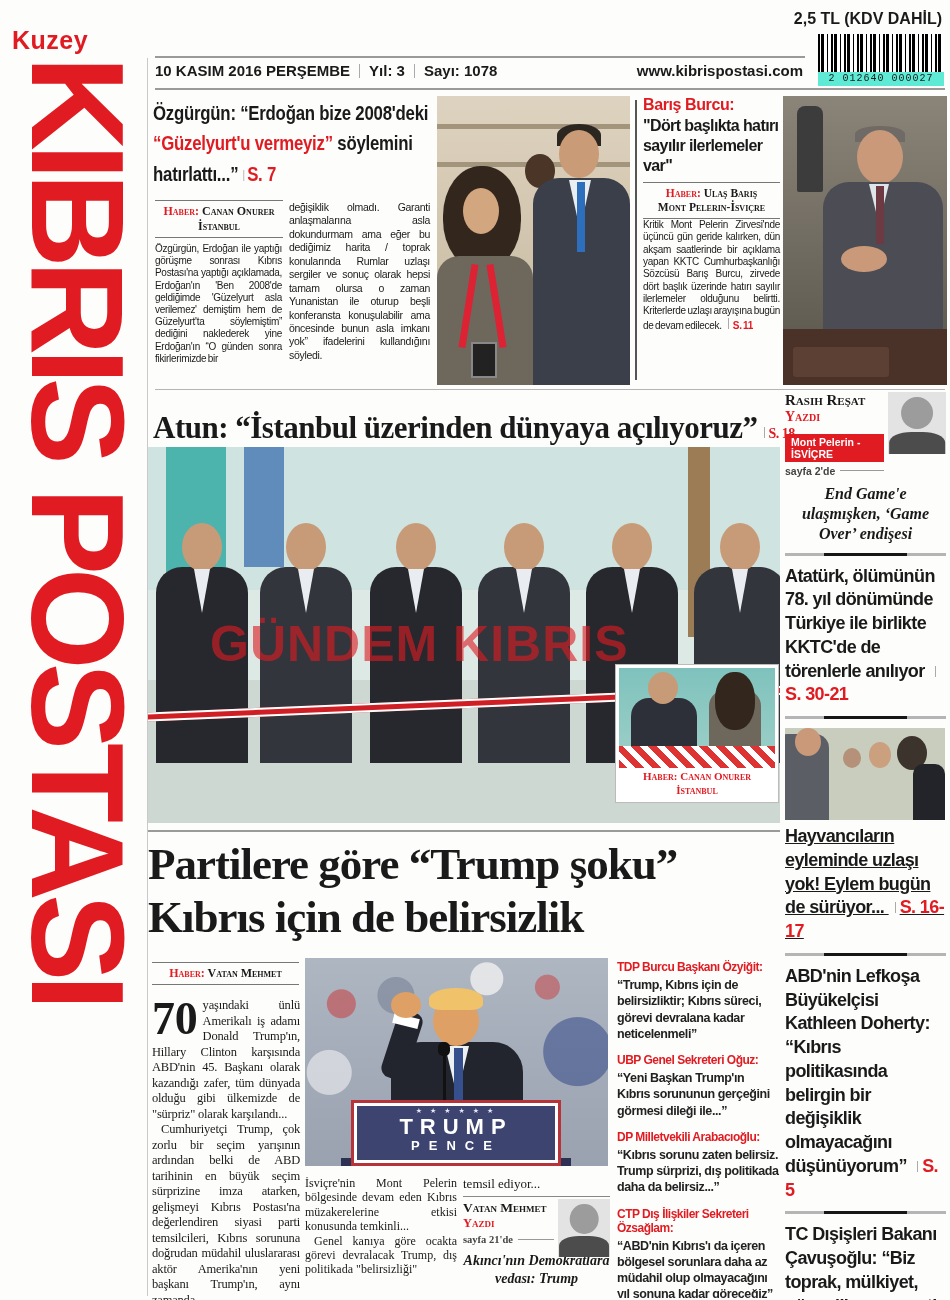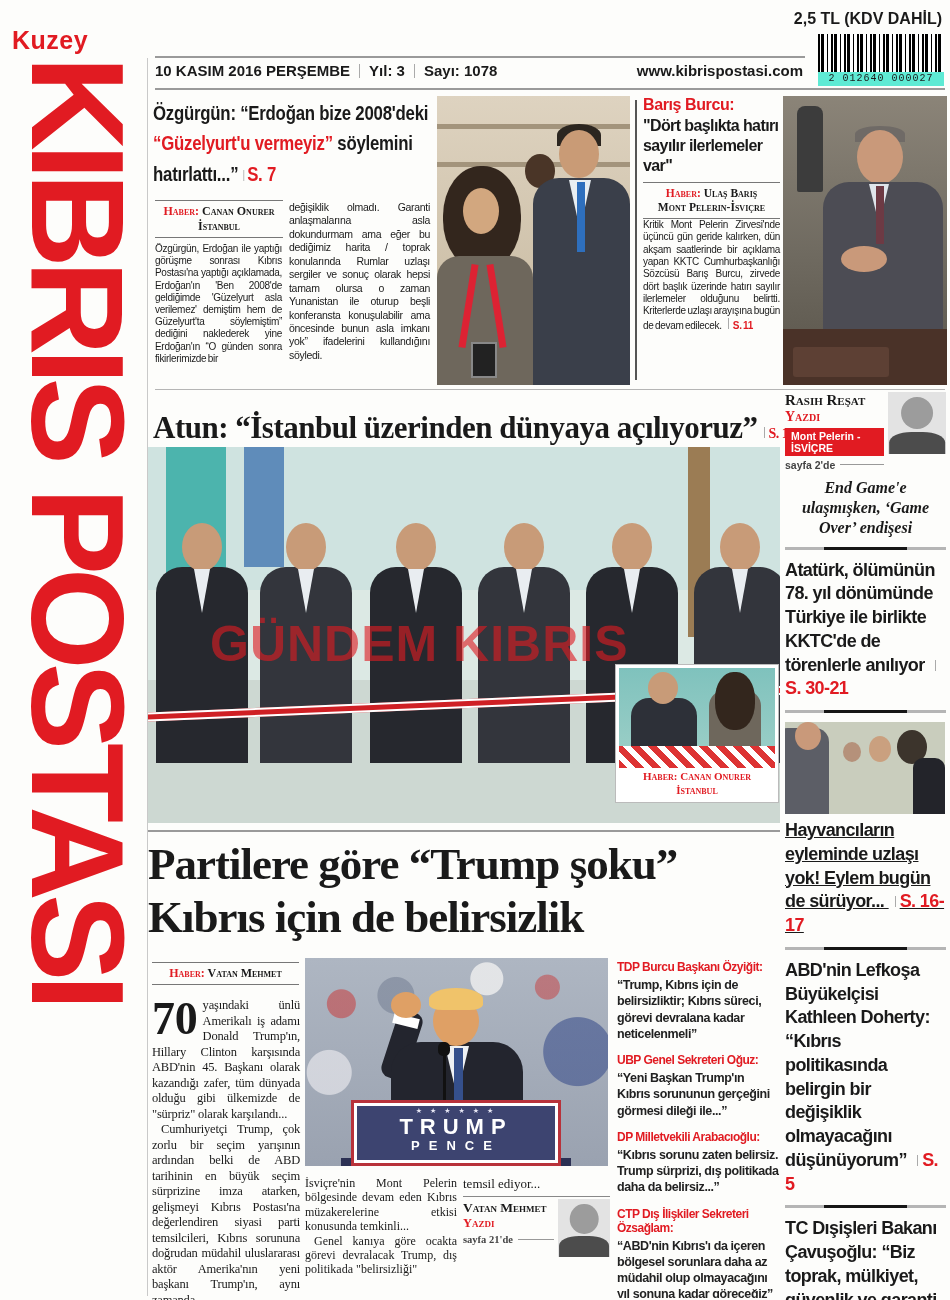--- a/index.html
+++ b/index.html
@@ -150,21 +150,21 @@
 
   
   .sidebar { position:absolute; left:785px; top:392px; width:161px; height:908px; overflow:hidden; }
   .sb-div { height:3px; margin:9px 0;
     background:linear-gradient(90deg,#b5b5b5 0 24%,#161616 24% 76%,#b5b5b5 76% 100%); }
   .sb-item { font-size:18px; font-weight:bold; line-height:1.32; letter-spacing:-.6px; }
   .col-head { position:relative; padding-right:62px; min-height:64px; }
   .col-name { font-size:15px; line-height:1.1; }
   .col-wrote { font-size:14px; color:#e11b22; }
   .col-photo { position:absolute; right:0; top:0; width:58px; height:62px; }
-  .col-badge { display:inline-block; background:#e11b22; color:#fff; font-size:10.5px; font-weight:bold; padding:2px 6px; margin-top:3px; }
+  .col-badge { display:inline-block; background:#e11b22; color:#fff; font-size:10.5px; font-weight:bold; padding:2px 6px; margin-top:9px; }
   .col-page { display:flex; align-items:center; font-size:10.5px; font-weight:bold; color:#444; margin-top:3px; }
   .col-page .tail { flex:1; border-bottom:1px solid #999; margin-left:5px; }
   .col-title { font-family:"Liberation Serif", serif; font-style:italic; font-weight:bold; font-size:16px;
     text-align:center; line-height:1.25; margin-top:7px; }
 
   
   .s3-rule { position:absolute; left:148px; top:830px; width:632px; height:2px; background:#9a9a9a; }
   .s3-head { position:absolute; left:148px; top:838px; width:632px; text-align:left;
     font-family:"Liberation Serif", serif; font-weight:bold; font-size:45px; line-height:1.17; letter-spacing:-1px; }
   .s3-byline { position:absolute; left:152px; top:962px; width:147px; }
@@ -383,20 +383,21 @@
     <div class="tedi">temsil ediyor...</div>
     <div class="col2-head">
       <div class="col-name sc">Vatan Mehmet</div>
       <div class="col-wrote sc">Yazdı</div>
       <div class="col-page">
           <span>sayfa 21'de</span>
           <span class="tail"></span>
         </div>
       <div class="col2-photo hs"></div>
     </div>
+    <div class="col2-title">Akıncı'nın Demokratlara vedası: Trump</div>
   </div>
 
   <div class="quotes">
     <div class="qblock">
       <div class="qwho">TDP Burcu Başkanı Özyiğit:</div>
       <div class="qtext">“Trump, Kıbrıs için de belirsizliktir; Kıbrıs süreci, görevi devralana kadar neticelenmeli”</div>
     </div>
     <div class="qblock">
       <div class="qwho">UBP Genel Sekreteri Oğuz:</div>
       <div class="qtext">“Yeni Başkan Trump'ın Kıbrıs sorununun gerçeğini görmesi dileği ile...”</div>

